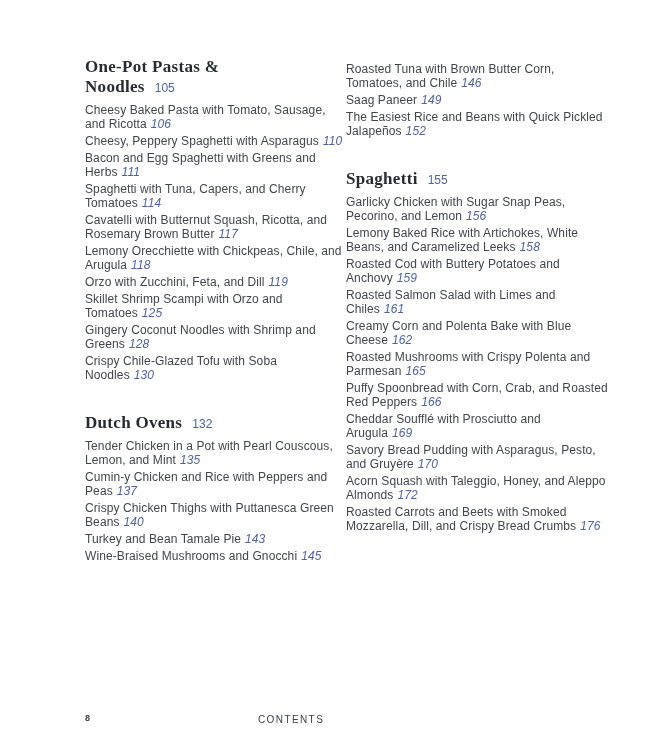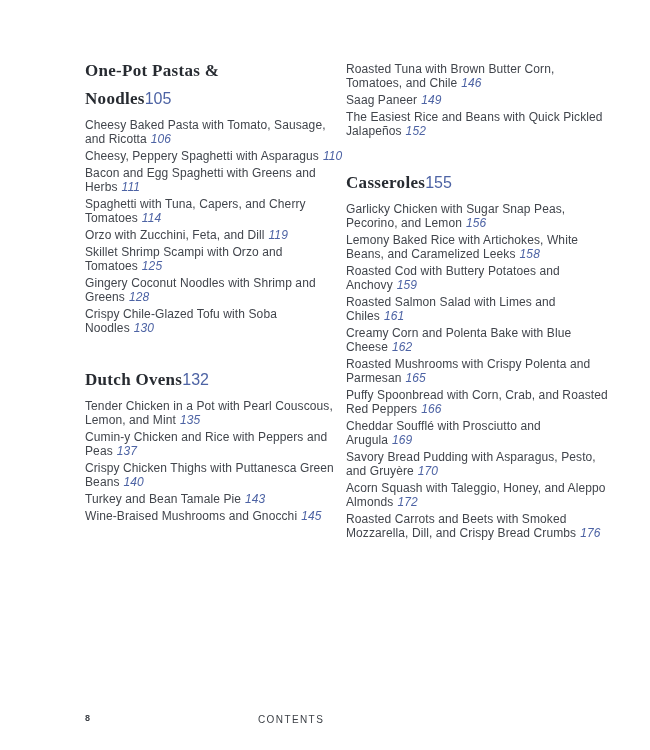--- a/index.html
+++ b/index.html
@@ -25,32 +25,32 @@
   }
   .block.entry .txt { white-space:pre; }
   .block.entry .num {
     color:var(--accent,#4d63a4);
     margin-left:4px;
     font-style:italic;
   }
 
   .block.heading {
     font-family:"Liberation Serif", serif;
-    font-size:17px; line-height:28px; font-weight:700;
+    font-size:17px; line-height:20px; font-weight:700;
     color:var(--heading,#272b31);
     letter-spacing:0.3px;
     margin:31px 0 5px 0;
   }
   .col .block.heading:first-child { margin-top:0; }
   .block.heading .txt { white-space:pre; }
   .block.heading .num {
     font-family:"Liberation Sans", sans-serif;
-    font-size:16px; font-weight:400; letter-spacing:0;
+    font-size:12px; font-weight:400; letter-spacing:0;
     color:var(--accent,#4d63a4);
-    margin-left:0;
+    margin-left:10px;
   }
 
   .footer { position:absolute; left:0; top:711px; width:650px; height:20px; }
   .folio {
     position:absolute; left:85px; top:2px;
     font-size:9px; font-weight:700; color:var(--footer,#3d4147);
   }
   .contents-label {
     position:absolute; left:258px; top:3px;
     font-size:10px; letter-spacing:1.4px;
@@ -64,20 +64,24 @@
   <div class="col col-left">
       <div class="block heading"><span class="txt">One-Pot Pastas &amp;
 Noodles</span><span class="num">105</span></div>
       <div class="block entry"><span class="txt">Cheesy Baked Pasta with Tomato, Sausage,
 and Ricotta</span><span class="num">106</span></div>
       <div class="block entry"><span class="txt">Cheesy, Peppery Spaghetti with Asparagus</span><span class="num">110</span></div>
       <div class="block entry"><span class="txt">Bacon and Egg Spaghetti with Greens and
 Herbs</span><span class="num">111</span></div>
       <div class="block entry"><span class="txt">Spaghetti with Tuna, Capers, and Cherry
 Tomatoes</span><span class="num">114</span></div>
+      <div class="block entry"><span class="txt">Cavatelli with Butternut Squash, Ricotta, and
+Rosemary Brown Butter</span><span class="num">117</span></div>
+      <div class="block entry"><span class="txt">Lemony Orecchiette with Chickpeas, Chile, and
+Arugula</span><span class="num">118</span></div>
       <div class="block entry"><span class="txt">Orzo with Zucchini, Feta, and Dill</span><span class="num">119</span></div>
       <div class="block entry"><span class="txt">Skillet Shrimp Scampi with Orzo and
 Tomatoes</span><span class="num">125</span></div>
       <div class="block entry"><span class="txt">Gingery Coconut Noodles with Shrimp and
 Greens</span><span class="num">128</span></div>
       <div class="block entry"><span class="txt">Crispy Chile-Glazed Tofu with Soba
 Noodles</span><span class="num">130</span></div>
       <div class="block heading"><span class="txt">Dutch Ovens</span><span class="num">132</span></div>
       <div class="block entry"><span class="txt">Tender Chicken in a Pot with Pearl Couscous,
 Lemon, and Mint</span><span class="num">135</span></div>
@@ -87,21 +91,21 @@
 Beans</span><span class="num">140</span></div>
       <div class="block entry"><span class="txt">Turkey and Bean Tamale Pie</span><span class="num">143</span></div>
       <div class="block entry"><span class="txt">Wine-Braised Mushrooms and Gnocchi</span><span class="num">145</span></div>
     </div>
   <div class="col col-right">
       <div class="block entry"><span class="txt">Roasted Tuna with Brown Butter Corn,
 Tomatoes, and Chile</span><span class="num">146</span></div>
       <div class="block entry"><span class="txt">Saag Paneer</span><span class="num">149</span></div>
       <div class="block entry"><span class="txt">The Easiest Rice and Beans with Quick Pickled
 Jalapeños</span><span class="num">152</span></div>
-      <div class="block heading"><span class="txt">Casseroles</span><span class="num">155</span></div>
+      <div class="block heading"><span class="txt">Spaghetti</span><span class="num">155</span></div>
       <div class="block entry"><span class="txt">Garlicky Chicken with Sugar Snap Peas,
 Pecorino, and Lemon</span><span class="num">156</span></div>
       <div class="block entry"><span class="txt">Lemony Baked Rice with Artichokes, White
 Beans, and Caramelized Leeks</span><span class="num">158</span></div>
       <div class="block entry"><span class="txt">Roasted Cod with Buttery Potatoes and
 Anchovy</span><span class="num">159</span></div>
       <div class="block entry"><span class="txt">Roasted Salmon Salad with Limes and
 Chiles</span><span class="num">161</span></div>
       <div class="block entry"><span class="txt">Creamy Corn and Polenta Bake with Blue
 Cheese</span><span class="num">162</span></div>

